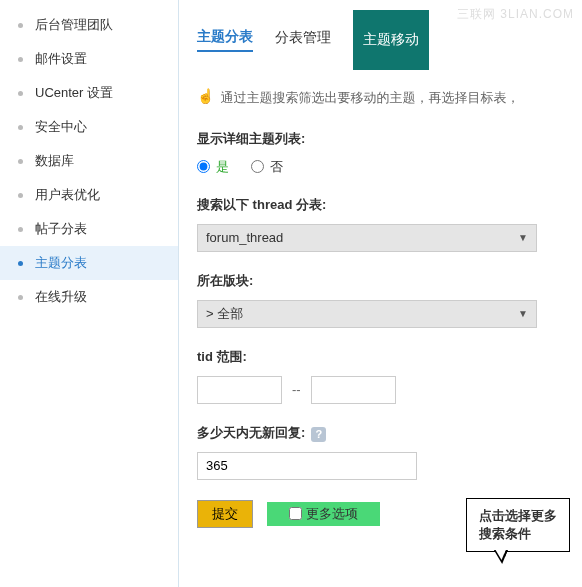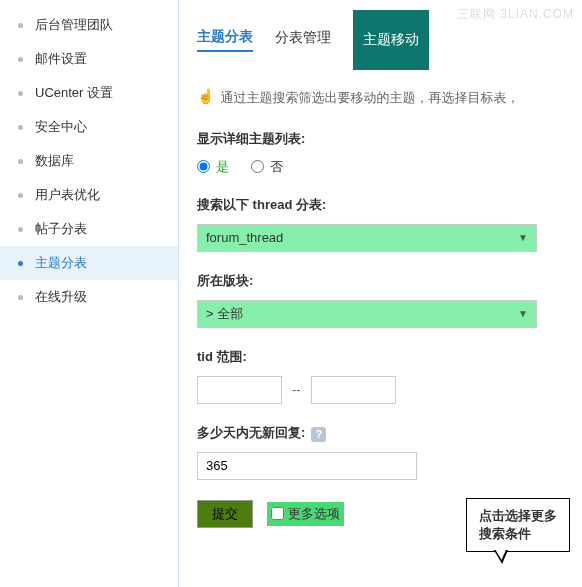--- a/index.html
+++ b/index.html
@@ -17,31 +17,31 @@
     .tab.dark { background: #0f766e; color: #fff; padding: 21px 10px; }
     .hint-row { display: flex; align-items: flex-start; gap: 6px; margin-bottom: 22px; }
     .hint-icon { color: #d9a15f; font-size: 14px; }
     .hint-text { color: #666; line-height: 1.5; }
     .field-group { margin-bottom: 20px; }
     .field-label { font-weight: bold; font-size: 13px; margin-bottom: 10px; color: #333; }
     .radio-row { display: flex; gap: 22px; align-items: center; }
     .radio-opt { display: flex; align-items: center; gap: 6px; cursor: pointer; }
     .radio-opt input { cursor: pointer; }
     .radio-yes { color: #2ea82e; }
-    .select-box { width: 340px; height: 28px; border: 1px solid #ccc; background: #86efac; padding: 13px 8px; font-size: 13px; display: flex; align-items: center; justify-content: space-between; cursor: pointer; }
+    .select-box { width: 340px; height: 28px; border: 1px solid #ccc; background: #e5e5e5; padding: 13px 8px; font-size: 13px; display: flex; align-items: center; justify-content: space-between; cursor: pointer; }
     .select-caret { font-size: 10px; color: #555; }
     .range-row { display: flex; align-items: center; gap: 10px; }
     .range-input { width: 85px; height: 28px; border: 1px solid #ccc; padding: 0 6px; font-size: 13px; }
     .range-sep { color: #666; }
     .label-with-icon { display: flex; align-items: flex-end; gap: 6px; }
     .help-icon { width: 15px; height: 15px; border-radius: 3px; background: #b8c5d4; color: #fff; font-size: 11px; display: flex; align-items: center; justify-content: center; }
     .text-input { width: 220px; height: 28px; border: 1px solid #ccc; padding: 0 8px; font-size: 13px; }
     .bottom-row { display: flex; align-items: center; gap: 14px; margin-top: 18px; }
-    .submit-btn { padding: 4px 14px; border: 1px solid #999; background: #4d7c0f; font-size: 13px; cursor: pointer; }
-    .more-opt { display: flex; align-items: center; gap: 4px; background: #4ad877; padding: 3px 4px; cursor: pointer; }
+    .submit-btn { padding: 4px 14px; border: 1px solid #999; background: #eab308; font-size: 13px; cursor: pointer; }
+    .more-opt { display: flex; align-items: center; gap: 4px; background: #4ad877; padding: 3px 22px; cursor: pointer; }
     .more-opt input { cursor: pointer; }
     .callout { position: absolute; right: 12px; top: 498px; background: #fff; border: 1.5px solid #000; padding: 8px 12px; font-size: 13px; font-weight: bold; text-align: left; line-height: 1.4; }
     .callout::before { content: ""; position: absolute; bottom: -13px; left: 24px; border: 7px solid transparent; border-top-color: #000; border-right-color: #000; width: 0; height: 0; transform: skewX(-22deg); }
     .callout::after { content: ""; position: absolute; bottom: -9px; left: 25px; border: 6px solid transparent; border-top-color: #fff; border-right-color: #fff; width: 0; height: 0; transform: skewX(-22deg); }
     .watermark { position: absolute; top: 6px; right: 8px; color: #ddd; font-size: 12px; letter-spacing: 1px; pointer-events: none; }
   </style>
 </head>
 <body>
 
 <div class="watermark">三联网 3LIAN.COM</div>

